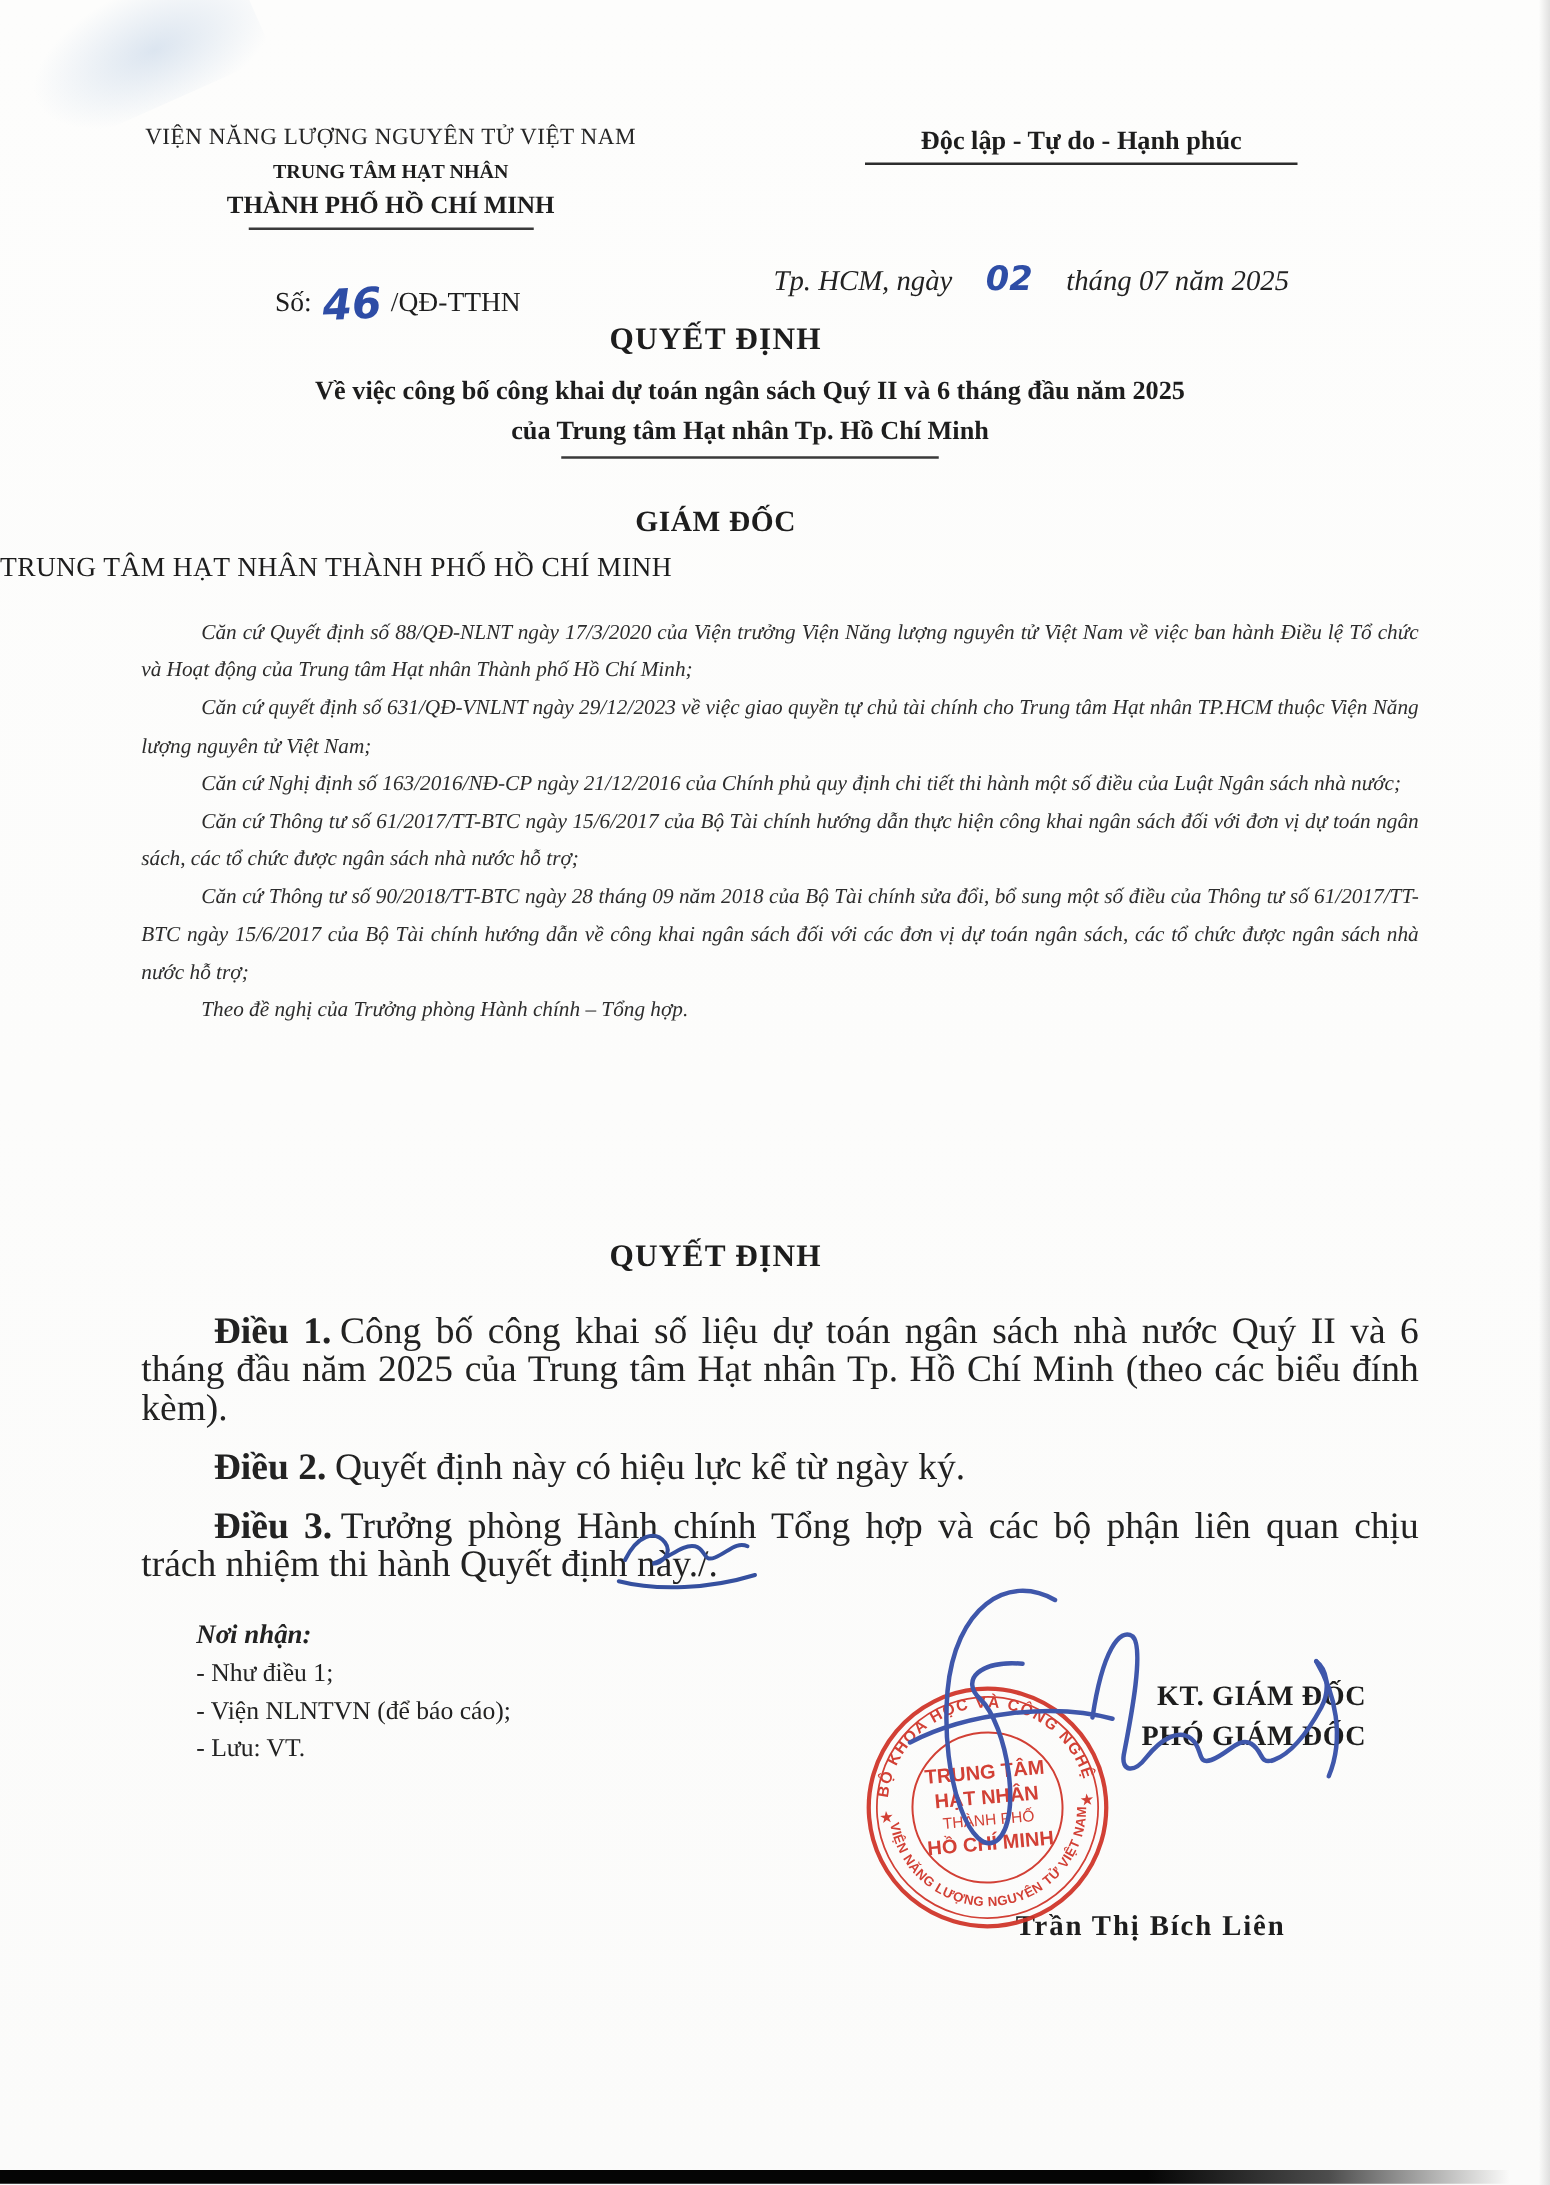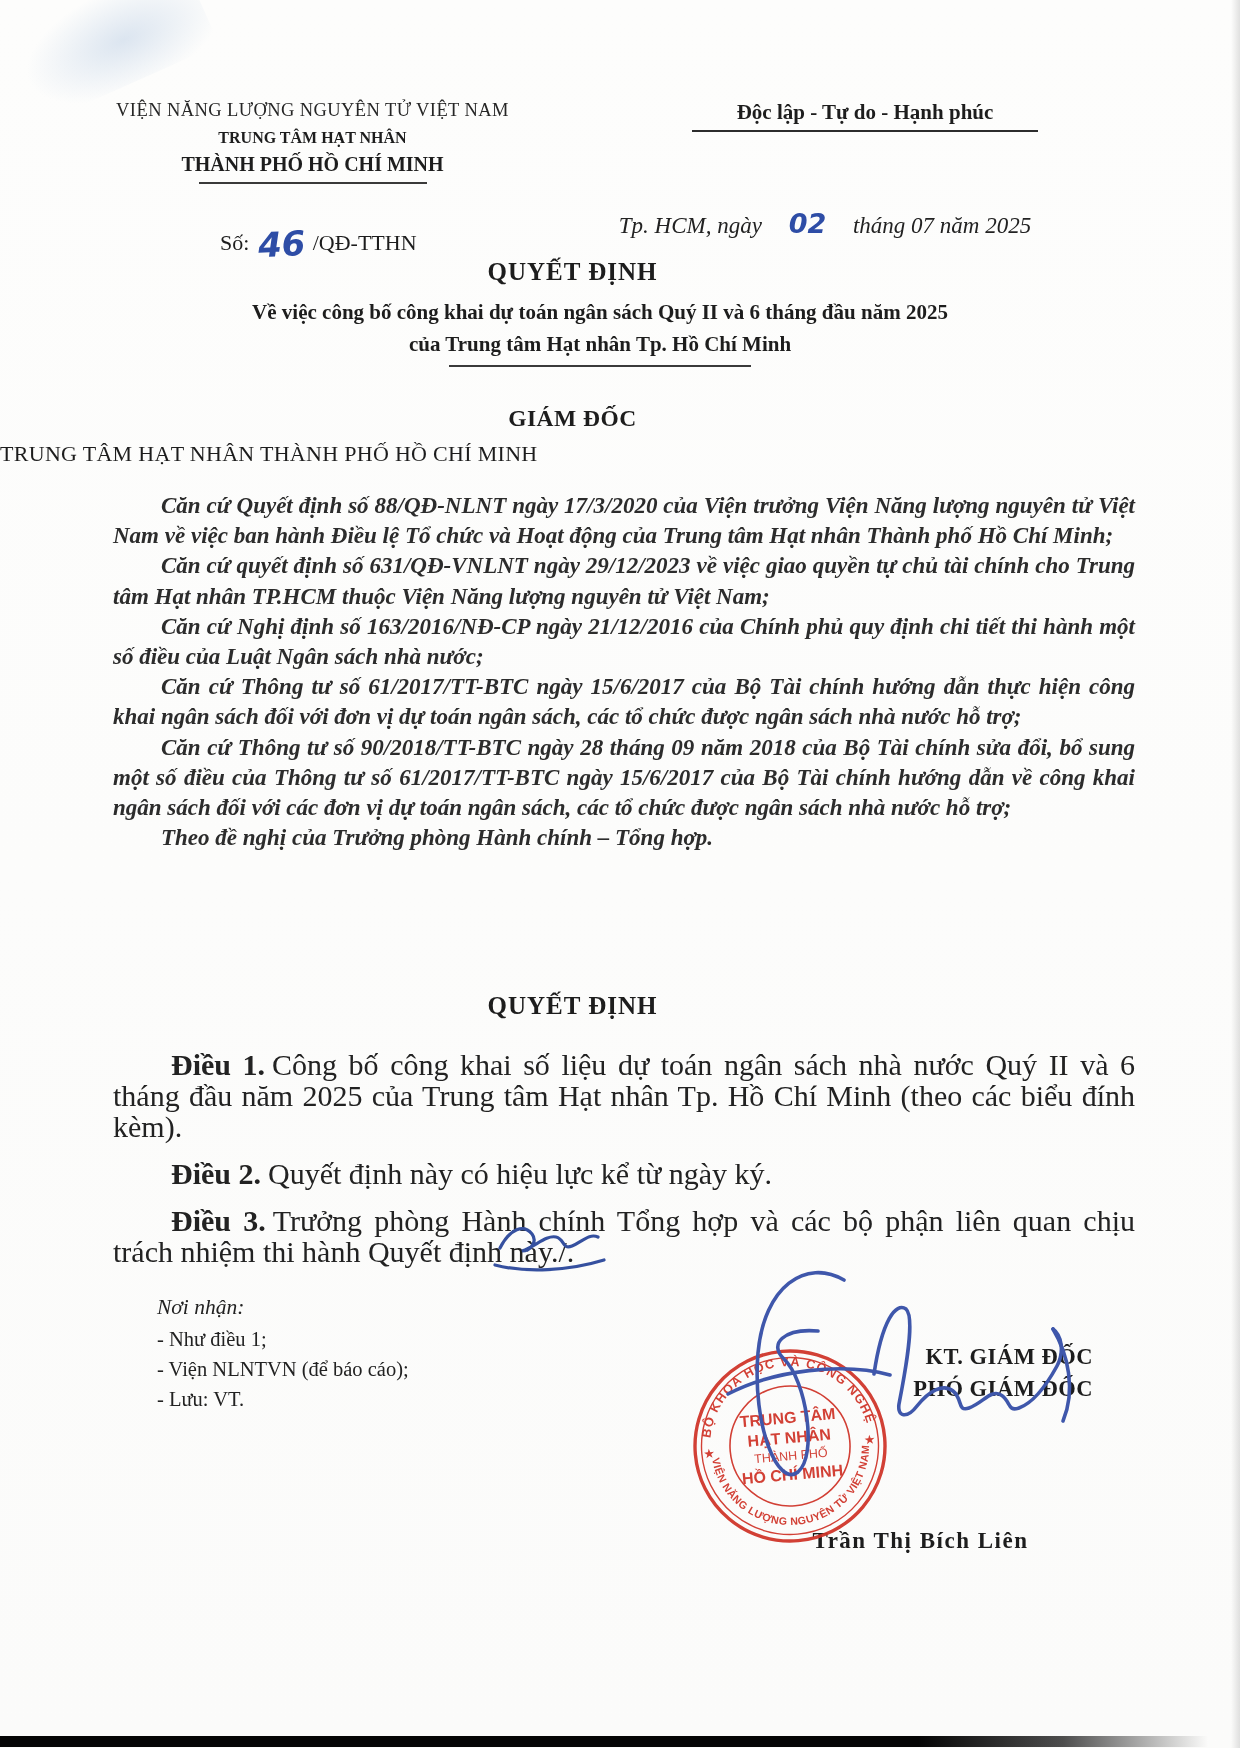--- a/index.html
+++ b/index.html
@@ -41,36 +41,36 @@
   .subject{position:absolute;left:95px;top:296px;width:1010px;text-align:center;
     font-weight:bold;font-size:21px;line-height:32px;}
   .ul-subject{width:302px;height:0;border-top:2px solid #3a3a3a;margin:5px auto 0;}
 
   .issuer-title{position:absolute;left:0;top:405px;width:1145px;text-align:center;
     font-size:23.5px;font-weight:bold;letter-spacing:.5px;}
   .issuer-org{position:absolute;left:0;top:441px;width:1145px;text-align:left;
     font-size:22px;font-weight:normal;letter-spacing:.3px;}
 
   .recitals{position:absolute;left:113px;top:491px;width:1022px;
-    font-style:italic;font-size:23px;line-height:30.2px;text-align:justify;color:#2c2c2c;font-weight:bold;}
+    font-style:italic;font-size:17px;line-height:30.2px;text-align:justify;color:#2c2c2c;}
   .recitals p{margin:0;text-indent:48px;}
 
   .decision-heading{position:absolute;left:0;top:992px;width:1145px;text-align:center;
     font-size:25px;font-weight:bold;letter-spacing:1px;}
 
   .articles{position:absolute;left:113px;top:1049px;width:1022px;
     font-size:30px;line-height:31px;text-align:justify;color:#222;}
   .articles p{margin:0 0 16px;text-indent:58px;}
   .articles .lbl{font-weight:bold;}
   .articles .txt{margin-left:7px;}
 
   .squiggle{position:absolute;left:492px;top:1220px;}
 
   .recipients{position:absolute;left:157px;top:1292px;font-size:20.5px;line-height:30px;color:#222;}
-  .recip-h{font-weight:normal;font-style:italic;font-size:21.5px;margin-bottom:2px;}
+  .recip-h{font-weight:bold;font-style:italic;font-size:21.5px;margin-bottom:2px;}
 
   .sign-title{position:absolute;left:688px;top:1297px;width:405px;text-align:right;
     font-size:22.5px;font-weight:bold;line-height:32px;letter-spacing:.5px;margin-top:44px;}
 
   .stamp{position:absolute;left:690px;top:1346px;opacity:.93;transform:rotate(-5deg);z-index:2;}
   .stamp text{font-family:"Liberation Sans","DejaVu Sans",sans-serif;fill:#cf3227;}
   .signature{position:absolute;left:722px;top:1258px;z-index:3;}
   .signer-name{position:absolute;left:703px;top:1528px;width:435px;text-align:center;
     font-size:23px;font-weight:bold;letter-spacing:1.5px;z-index:1;}
 </style>

